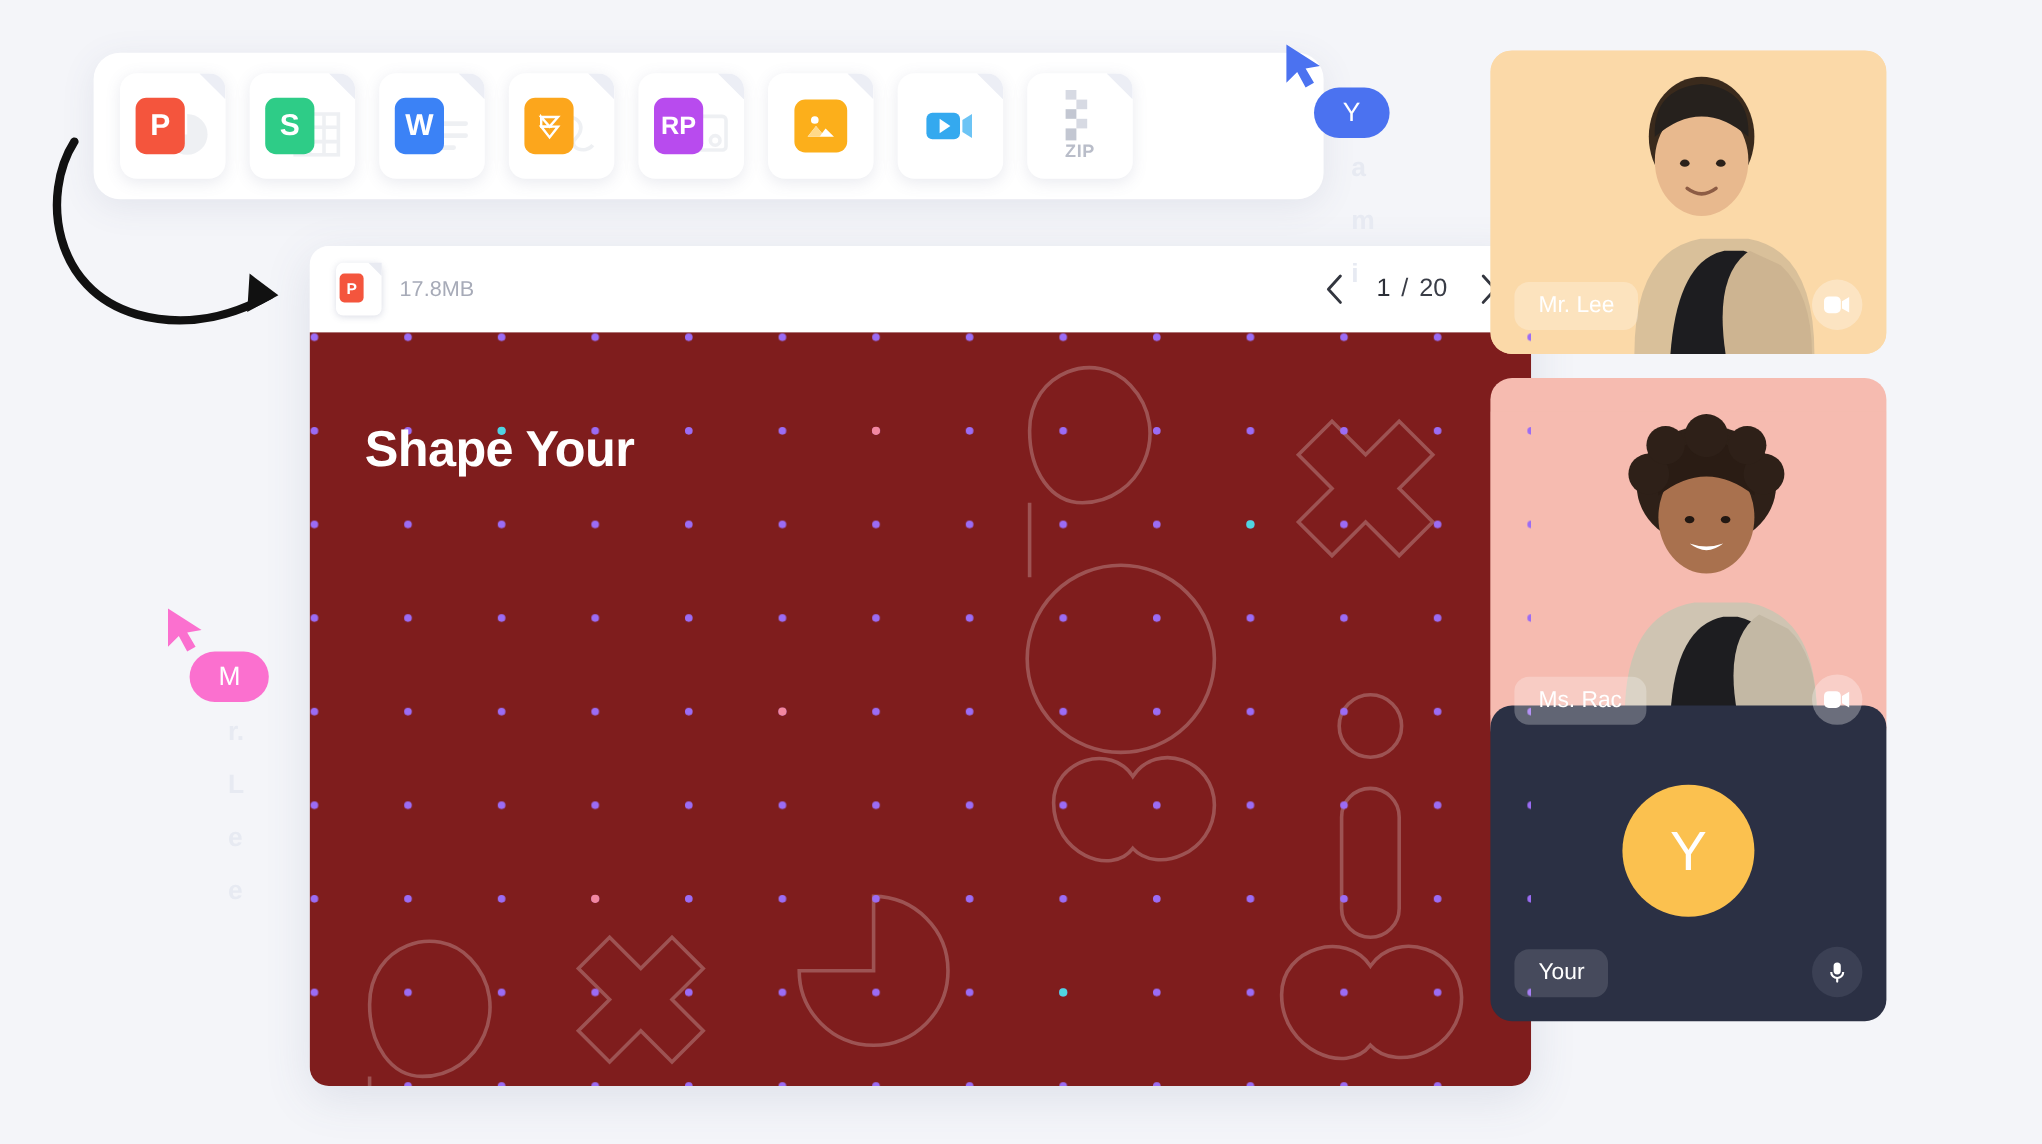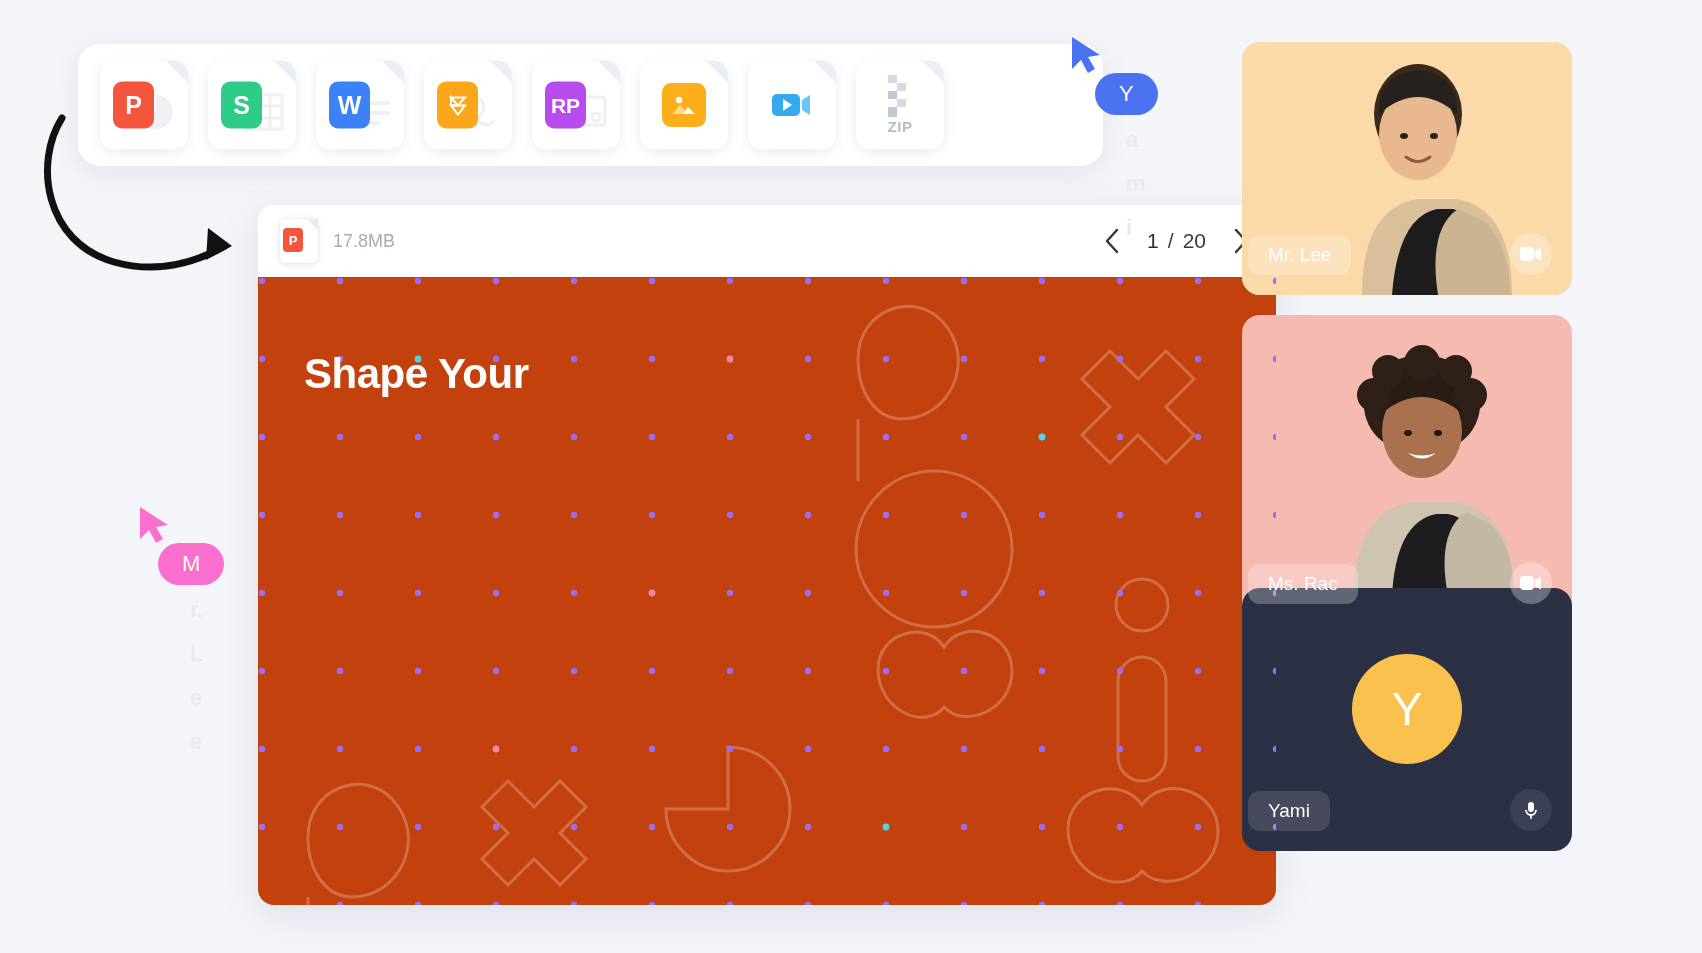--- a/index.html
+++ b/index.html
@@ -84,39 +84,39 @@
   .doc-size { font-size: 18px; color: #a7abb8; margin-left: 3px; }
   .pager { margin-left: auto; display: flex; align-items: center; gap: 20px; }
   .chev {
     width: 30px; height: 30px; cursor: pointer;
     display: flex; align-items: center; justify-content: center;
   }
   .chev svg { display: block; }
   .pg-text { font-size: 21px; color: #2c2f38; display: flex; gap: 9px; }
   .pg-sep, .pg-total { color: #3a3d47; }
 
-  .slide { position: relative; height: 628px; background: #c2410c; overflow: hidden; }
+  .slide { position: relative; height: 628px; background: #7f1d1d; overflow: hidden; }
   .slide-title {
     position: absolute; left: 46px; top: 72px;
     color: #fff; font-size: 42px; font-weight: 700;
     line-height: 1.17; letter-spacing: -.5px; z-index: 5;
   }
   .deco { position: absolute; stroke: rgba(255,255,255,.22); fill: none; stroke-width: 3; }
   .dots { position: absolute; inset: 0; z-index: 1; }
 
   
   .tile {
     position: absolute; left: 1242px; width: 330px;
     border-radius: 18px; overflow: hidden;
   }
   #tile-0 { top: 42px; height: 253px; background: #fbd9a8; }
   #tile-1 { top: 315px; height: 309px; background: #f6bbb0; }
   #tile-2 { top: 588px; height: 263px; background: #2b3044; }
   .name-pill {
-    position: absolute; left: 6px; bottom: 20px;
+    position: absolute; left: 20px; bottom: 20px;
     height: 40px; padding: 13px 20px; border-radius: 12px;
     background: rgba(255,255,255,.26);
     display: flex; align-items: center;
     color: #fff; font-size: 19px; z-index: 6;
     max-width: 190px; overflow: hidden; white-space: nowrap;
   }
   #tile-2 .name-pill { background: rgba(255,255,255,.13); }
   .media-btn {
     position: absolute; right: 20px; bottom: 20px;
     width: 42px; height: 42px; border-radius: 50%;
@@ -365,21 +365,21 @@
         <rect x="0" y="1" width="14" height="14" rx="4" fill="#fff"></rect>
         <path d="M15 5 l6 -3.5 v13 l-6 -3.5z" fill="#fff"></path>
       </svg>
     </div>
   </div>
 
   <div class="tile" id="tile-2">
     <div class="avatar-circle">
       <span>Y</span>
     </div>
-    <div class="name-pill">Yami</div>
+    <div class="name-pill">Your</div>
     <div class="media-btn">
       <svg width="16" height="20" viewBox="0 0 16 20">
         <rect x="5" y="2" width="6" height="10" rx="3" fill="#fff"></rect>
         <path d="M3 10 a5 5 0 0 0 10 0" stroke="#fff" stroke-width="1.8" fill="none"></path>
         <path d="M8 15 v3" stroke="#fff" stroke-width="1.8" stroke-linecap="round"></path>
       </svg>
     </div>
   </div>
 
   <div class="cursor-wrap cur-pink">

